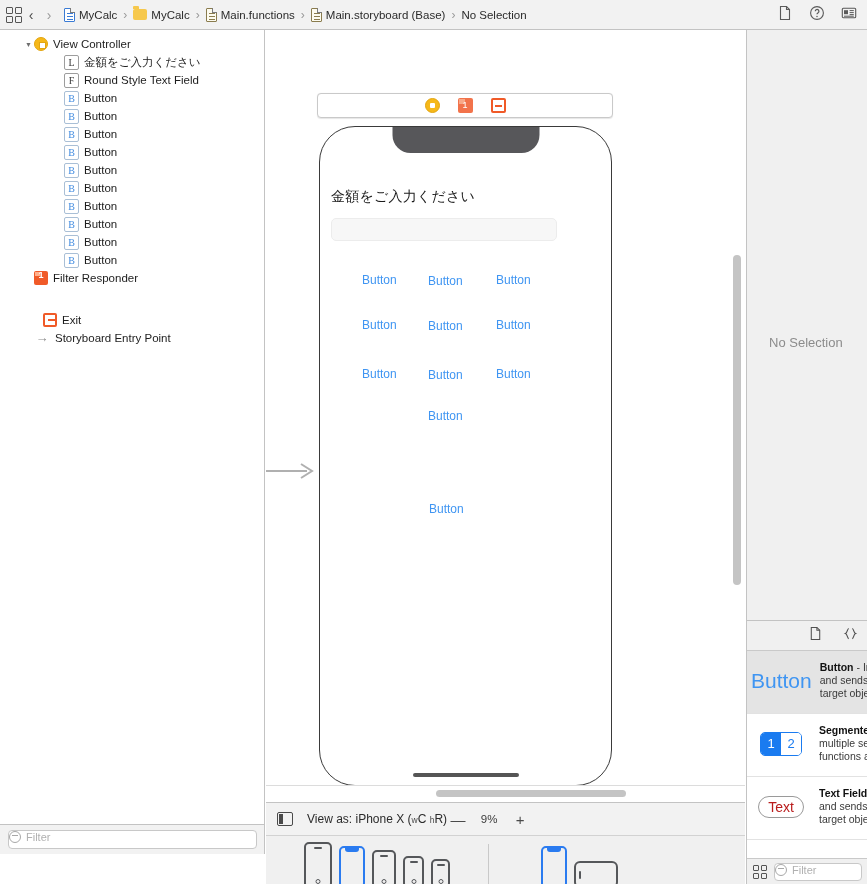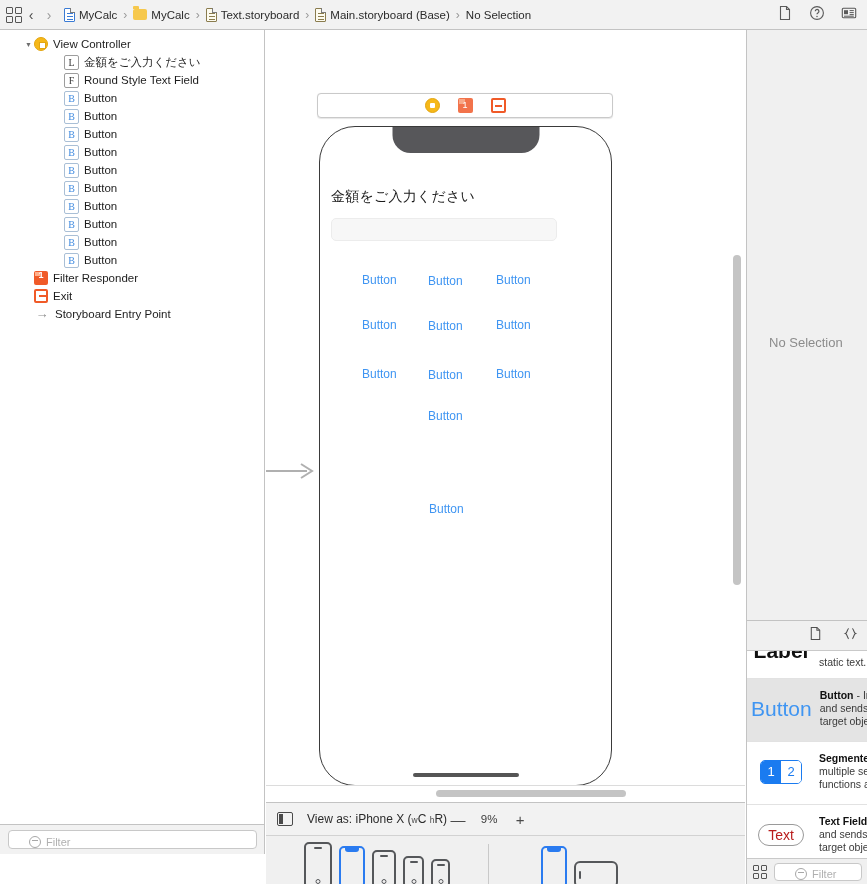--- a/index.html
+++ b/index.html
@@ -93,21 +93,21 @@
   .ic-arrow { width: 16px; flex: 0 0 16px; color: #8e8e8e; font-size: 13px;
     line-height: 14px; text-align: center; }
 
   .filterbar {
     position: absolute; left: 0; bottom: 0; width: 265px; height: 30px;
     background: #f2f2f2; border-top: 1px solid #c3c3c3;
     display: flex; align-items: center; padding: 0 8px;
   }
   .filterfield {
     flex: 1; height: 19px; background: #fff; border: 1px solid #c8c8c8;
-    border-radius: 4px; display: flex; align-items: flex-end; padding: 0 20px; gap: 5px;
+    border-radius: 4px; display: flex; align-items: flex-start; padding: 0 0; gap: 5px;
   }
   .filter-ico { width: 12px; height: 12px; border: 1px solid #a8a8a8;
     border-radius: 50%; position: relative; flex: 0 0 12px; }
   .filter-ico::after { content: ""; position: absolute; left: 2px; top: 3px;
     width: 6px; height: 1px; background: #a8a8a8;
     box-shadow: 0 3px 0 -0.5px #a8a8a8; }
   .filter-ph { font-size: 11px; color: #b0b0b0; }
 
   
   #canvaswrap {
@@ -273,21 +273,21 @@
         <span>MyCalc</span>
       </span>
       <span class="crumb-sep">›</span>
       <span class="crumb">
         <span class="mini-folder"></span>
         <span>MyCalc</span>
       </span>
       <span class="crumb-sep">›</span>
       <span class="crumb">
         <span class="mini-doc tan"></span>
-        <span>Text.storyboard</span>
+        <span>Main.functions</span>
       </span>
       <span class="crumb-sep">›</span>
       <span class="crumb">
         <span class="mini-doc tan"></span>
         <span>Main.storyboard (Base)</span>
       </span>
       <span class="crumb-sep">›</span>
       <span class="crumb">
         <span>No Selection</span>
       </span>
@@ -410,21 +410,21 @@
           </span>
           <span class="tlabel">Button</span>
         </div>
         <div class="trow" style="padding-left: 23px;">
           <span class="tri blank">&nbsp;</span>
           <span style="display: inline-flex; align-items: center;">
             <span class="ic ic-fr"></span>
           </span>
           <span class="tlabel">Filter Responder</span>
         </div>
-        <div class="trow" style="padding-left: 23px;">
+        <div class="trow" style="padding-left: 32px; margin-top: 24px;">
           <span class="tri blank">&nbsp;</span>
           <span style="display: inline-flex; align-items: center;">
             <span class="ic ic-exit"></span>
           </span>
           <span class="tlabel">Exit</span>
         </div>
         <div class="trow" style="padding-left: 23px;">
           <span class="tri blank">&nbsp;</span>
           <span style="display: inline-flex; align-items: center;">
             <span class="ic-arrow">→</span>
@@ -548,28 +548,20 @@
           </svg>
         </span>
         <span>
           <svg class="lib-ico" viewBox="0 0 16 16" fill="none" stroke="#4f4f4f" stroke-width="1.2">
             <path d="M6.2 2.6C4.4 2.6 4.9 7.2 2.6 8c2.3.8 1.8 5.4 3.6 5.4"></path>
             <path d="M9.8 2.6c1.8 0 1.3 4.6 3.6 5.4-2.3.8-1.8 5.4-3.6 5.4"></path>
           </svg>
         </span>
       </div>
 
-      <div class="libitem" style="height:28px;padding-top:0;padding-bottom:0">
-        <span class="lib-preview" style="height:24px;align-items:flex-start">
-          <span class="pv-label" style="margin-top:-12px">Label</span>
-        </span>
-        <span class="lib-txt" style="padding-top:5px">
-          <span>static text.</span>
-        </span>
-      </div>
 
       <div class="libitem sel">
         <span class="lib-preview">
           <span class="pv-button">Button</span>
         </span>
         <span class="lib-txt">
           <div><b>Button</b><span> - Int</span></div>
           <div>and sends an</div>
           <div>target object</div>
         </span>

